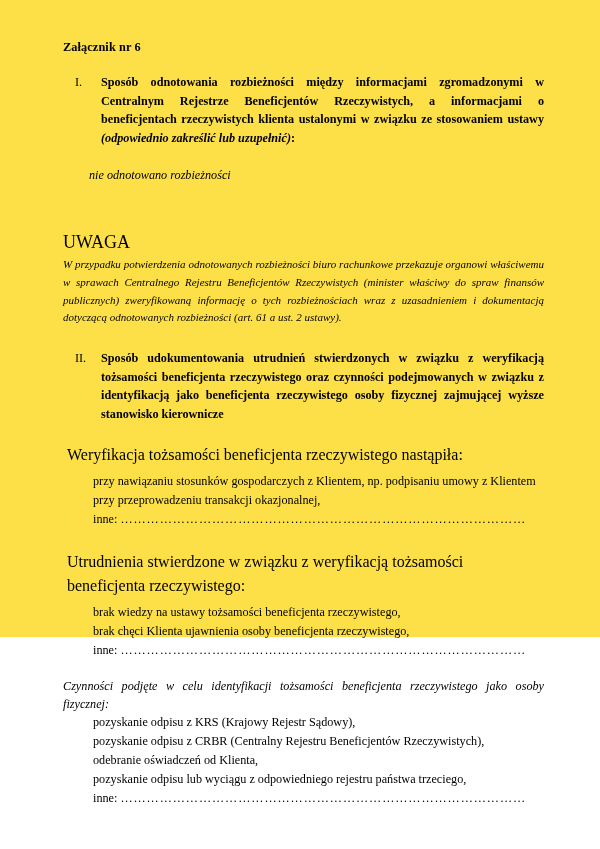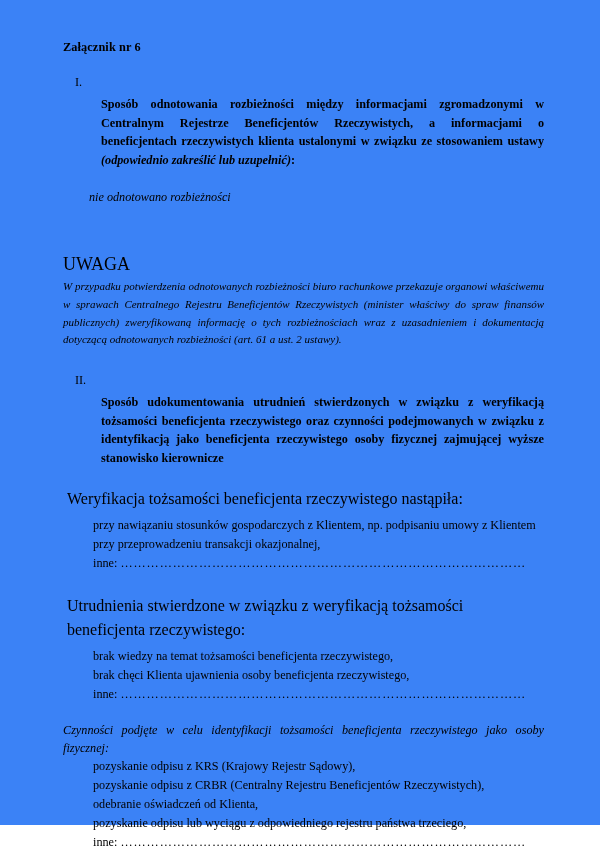--- a/index.html
+++ b/index.html
@@ -12,22 +12,22 @@
     height: 849px;
     overflow: hidden;
     font-family: "Liberation Serif", "DejaVu Serif", serif;
     color: #000000;
     -webkit-font-smoothing: antialiased;
   }
 
   .page {
     position: relative;
     width: 600px;
-    height: 825px;
-    background: #3b82f6;
+    height: 637px;
+    background: #fde047;
     box-sizing: border-box;
     padding: 40px 56px 0 63px;
   }
 
   
   .doc-title {
     font-size: 12.3px;
     font-weight: bold;
     line-height: 1.25;
     margin: 0 0 18px 0;
@@ -47,21 +47,20 @@
     line-height: 1.52;
     padding-left: 12px;
     box-sizing: border-box;
   }
   .roman-body {
     flex: 1 1 auto;
     font-size: 12.2px;
     font-weight: bold;
     line-height: 1.52;
     text-align: justify;
-    margin-top: 22px;
   }
   .roman-body .nobold-italic {
     font-weight: bold;
     font-style: italic;
   }
 
   .para {
     font-size: 12.2px;
     line-height: 1.5;
     text-align: justify;
@@ -137,21 +136,21 @@
     <p class="lead-line">Weryfikacja tożsamości beneficjenta rzeczywistego nastąpiła:</p>
     <p class="sub-line">przy nawiązaniu stosunków gospodarczych z Klientem, np. podpisaniu umowy z Klientem</p>
     <p class="sub-line">przy przeprowadzeniu transakcji okazjonalnej,</p>
     <p class="sub-line"><span>inne:</span> <span class="dots">…………………………………………………………………………………</span></p>
   </div>
 
   <div style="height:16px"></div>
 
   <div>
     <p class="lead-line">Utrudnienia stwierdzone w związku z weryfikacją tożsamości beneficjenta rzeczywistego:</p>
-    <p class="sub-line">brak wiedzy na temat tożsamości beneficjenta rzeczywistego,</p>
+    <p class="sub-line">brak wiedzy na ustawy tożsamości beneficjenta rzeczywistego,</p>
     <p class="sub-line">brak chęci Klienta ujawnienia osoby beneficjenta rzeczywistego,</p>
     <p class="sub-line"><span>inne:</span> <span class="dots">…………………………………………………………………………………</span></p>
   </div>
 
   <div style="height:16px"></div>
 
   <div>
     <p class="para">Czynności podjęte w celu identyfikacji tożsamości beneficjenta rzeczywistego jako osoby fizycznej:</p>
     <p class="sub-line">pozyskanie odpisu z KRS (Krajowy Rejestr Sądowy),</p>
     <p class="sub-line">pozyskanie odpisu z CRBR (Centralny Rejestru Beneficjentów Rzeczywistych),</p>

